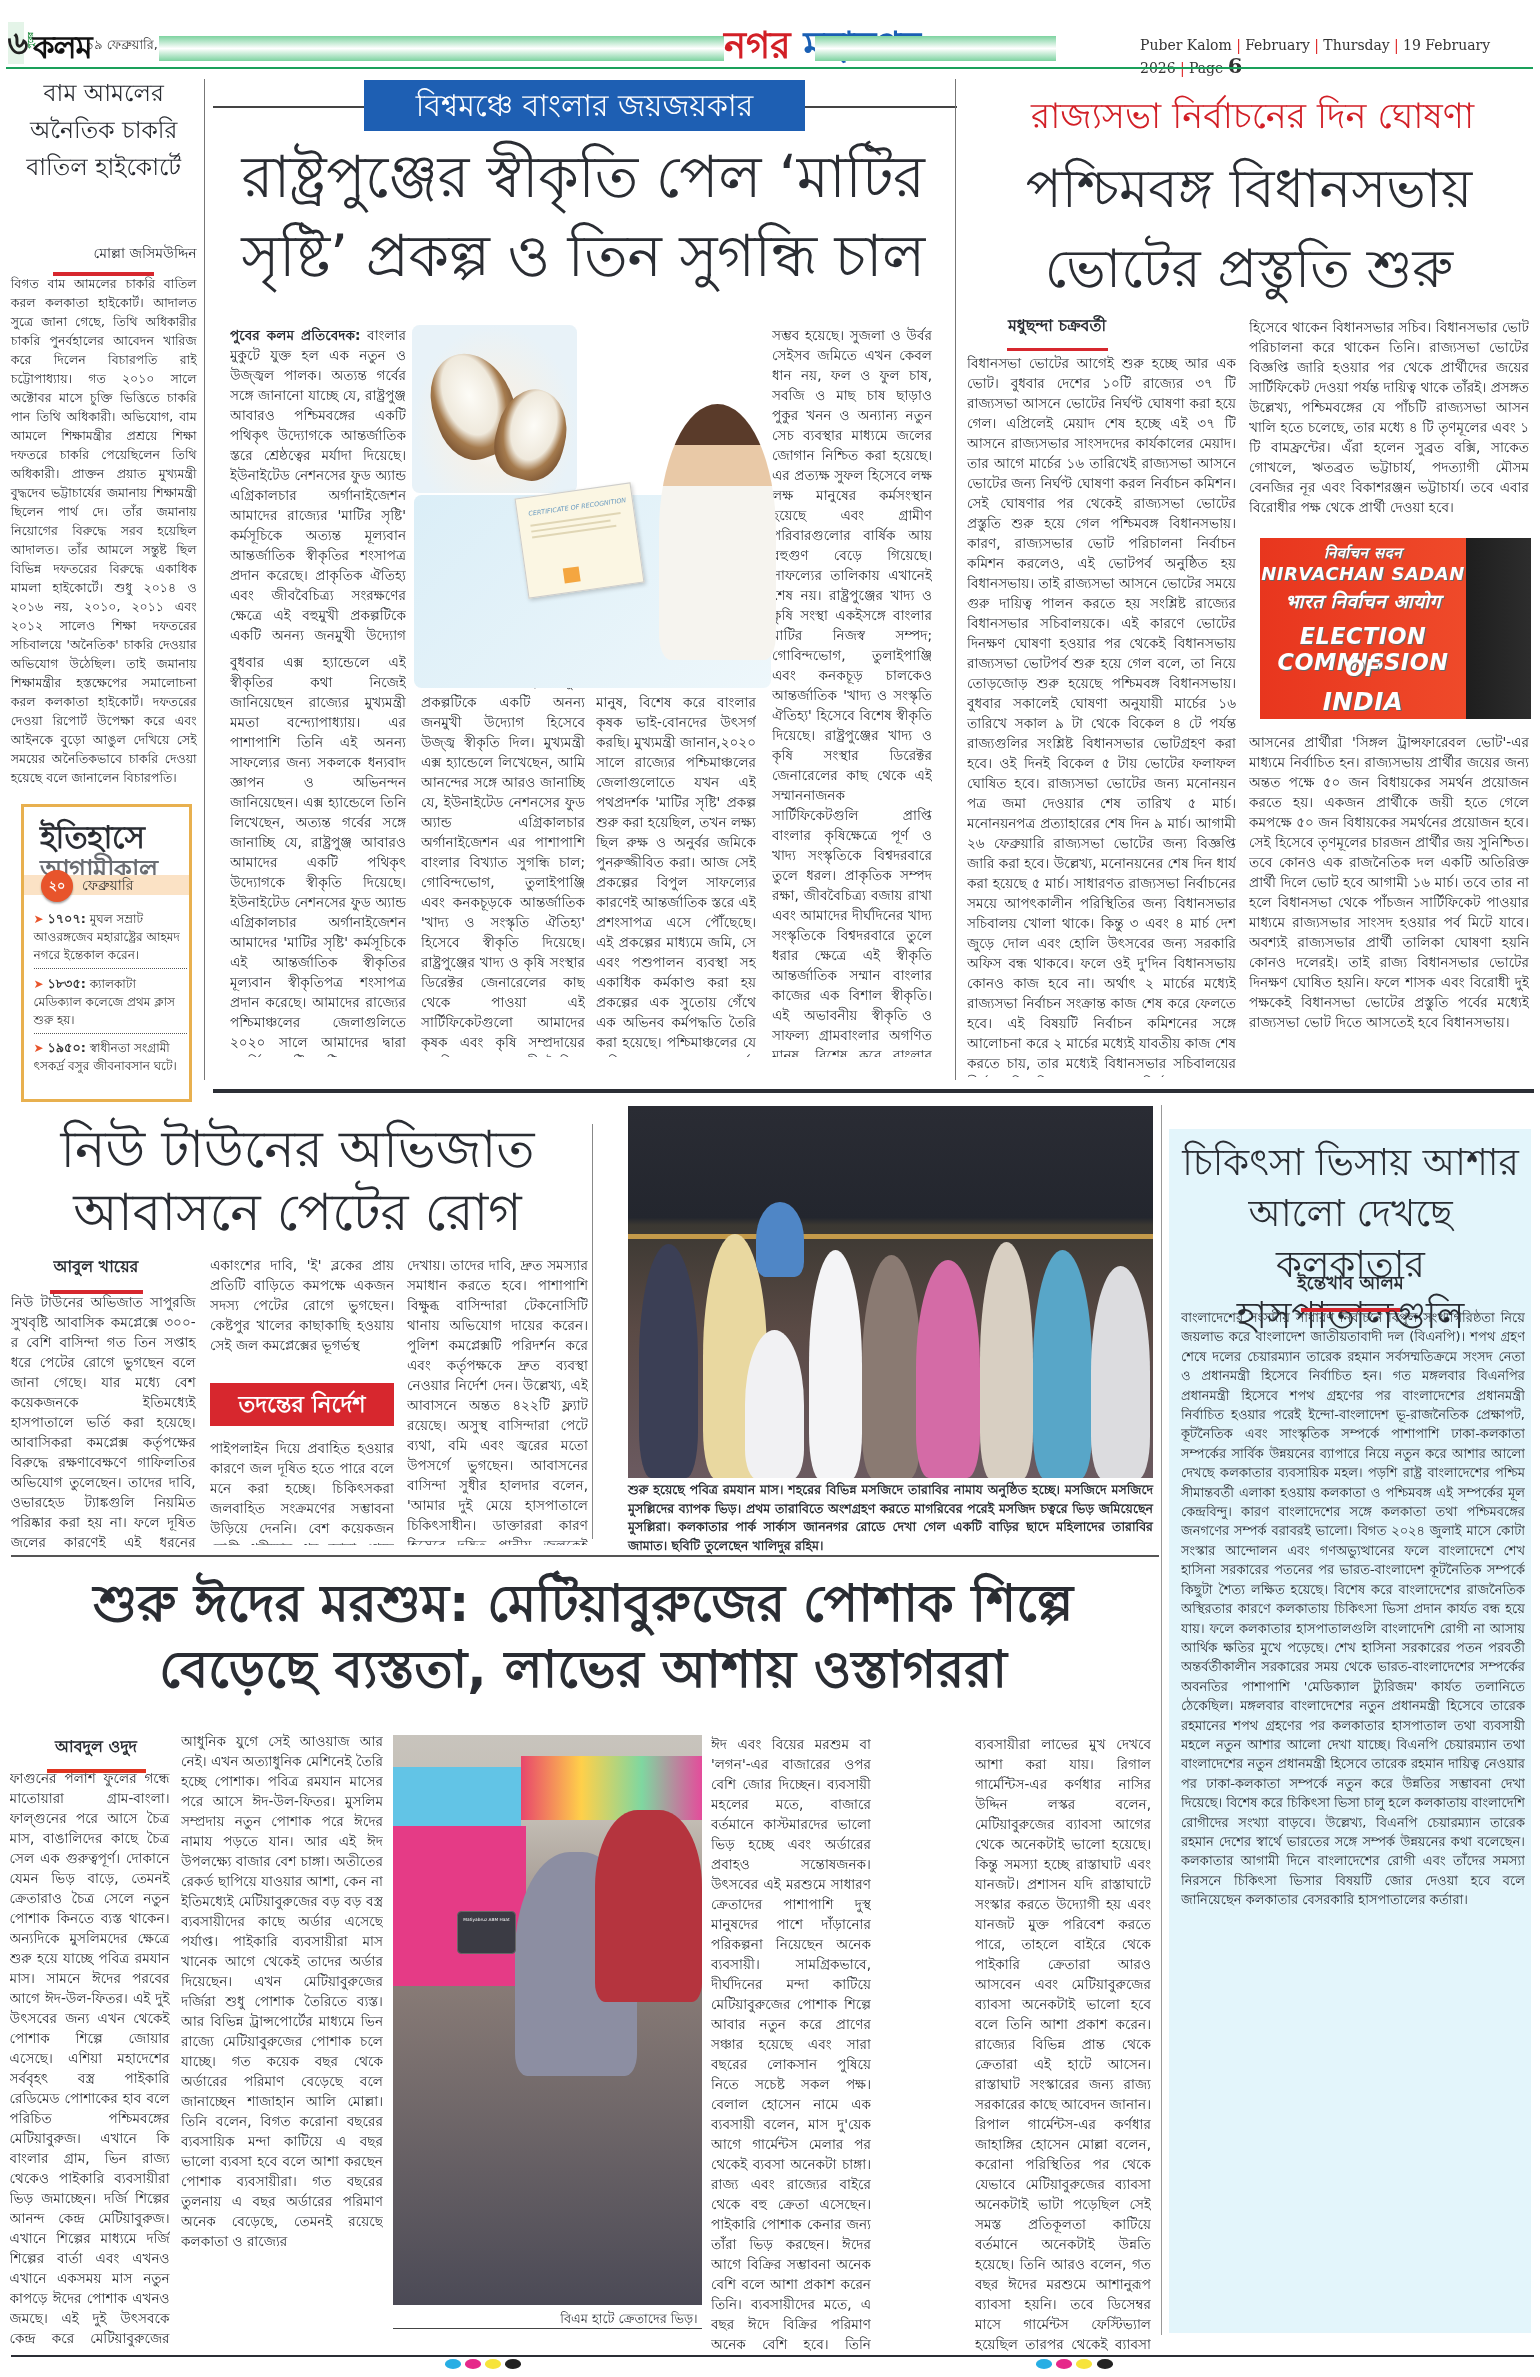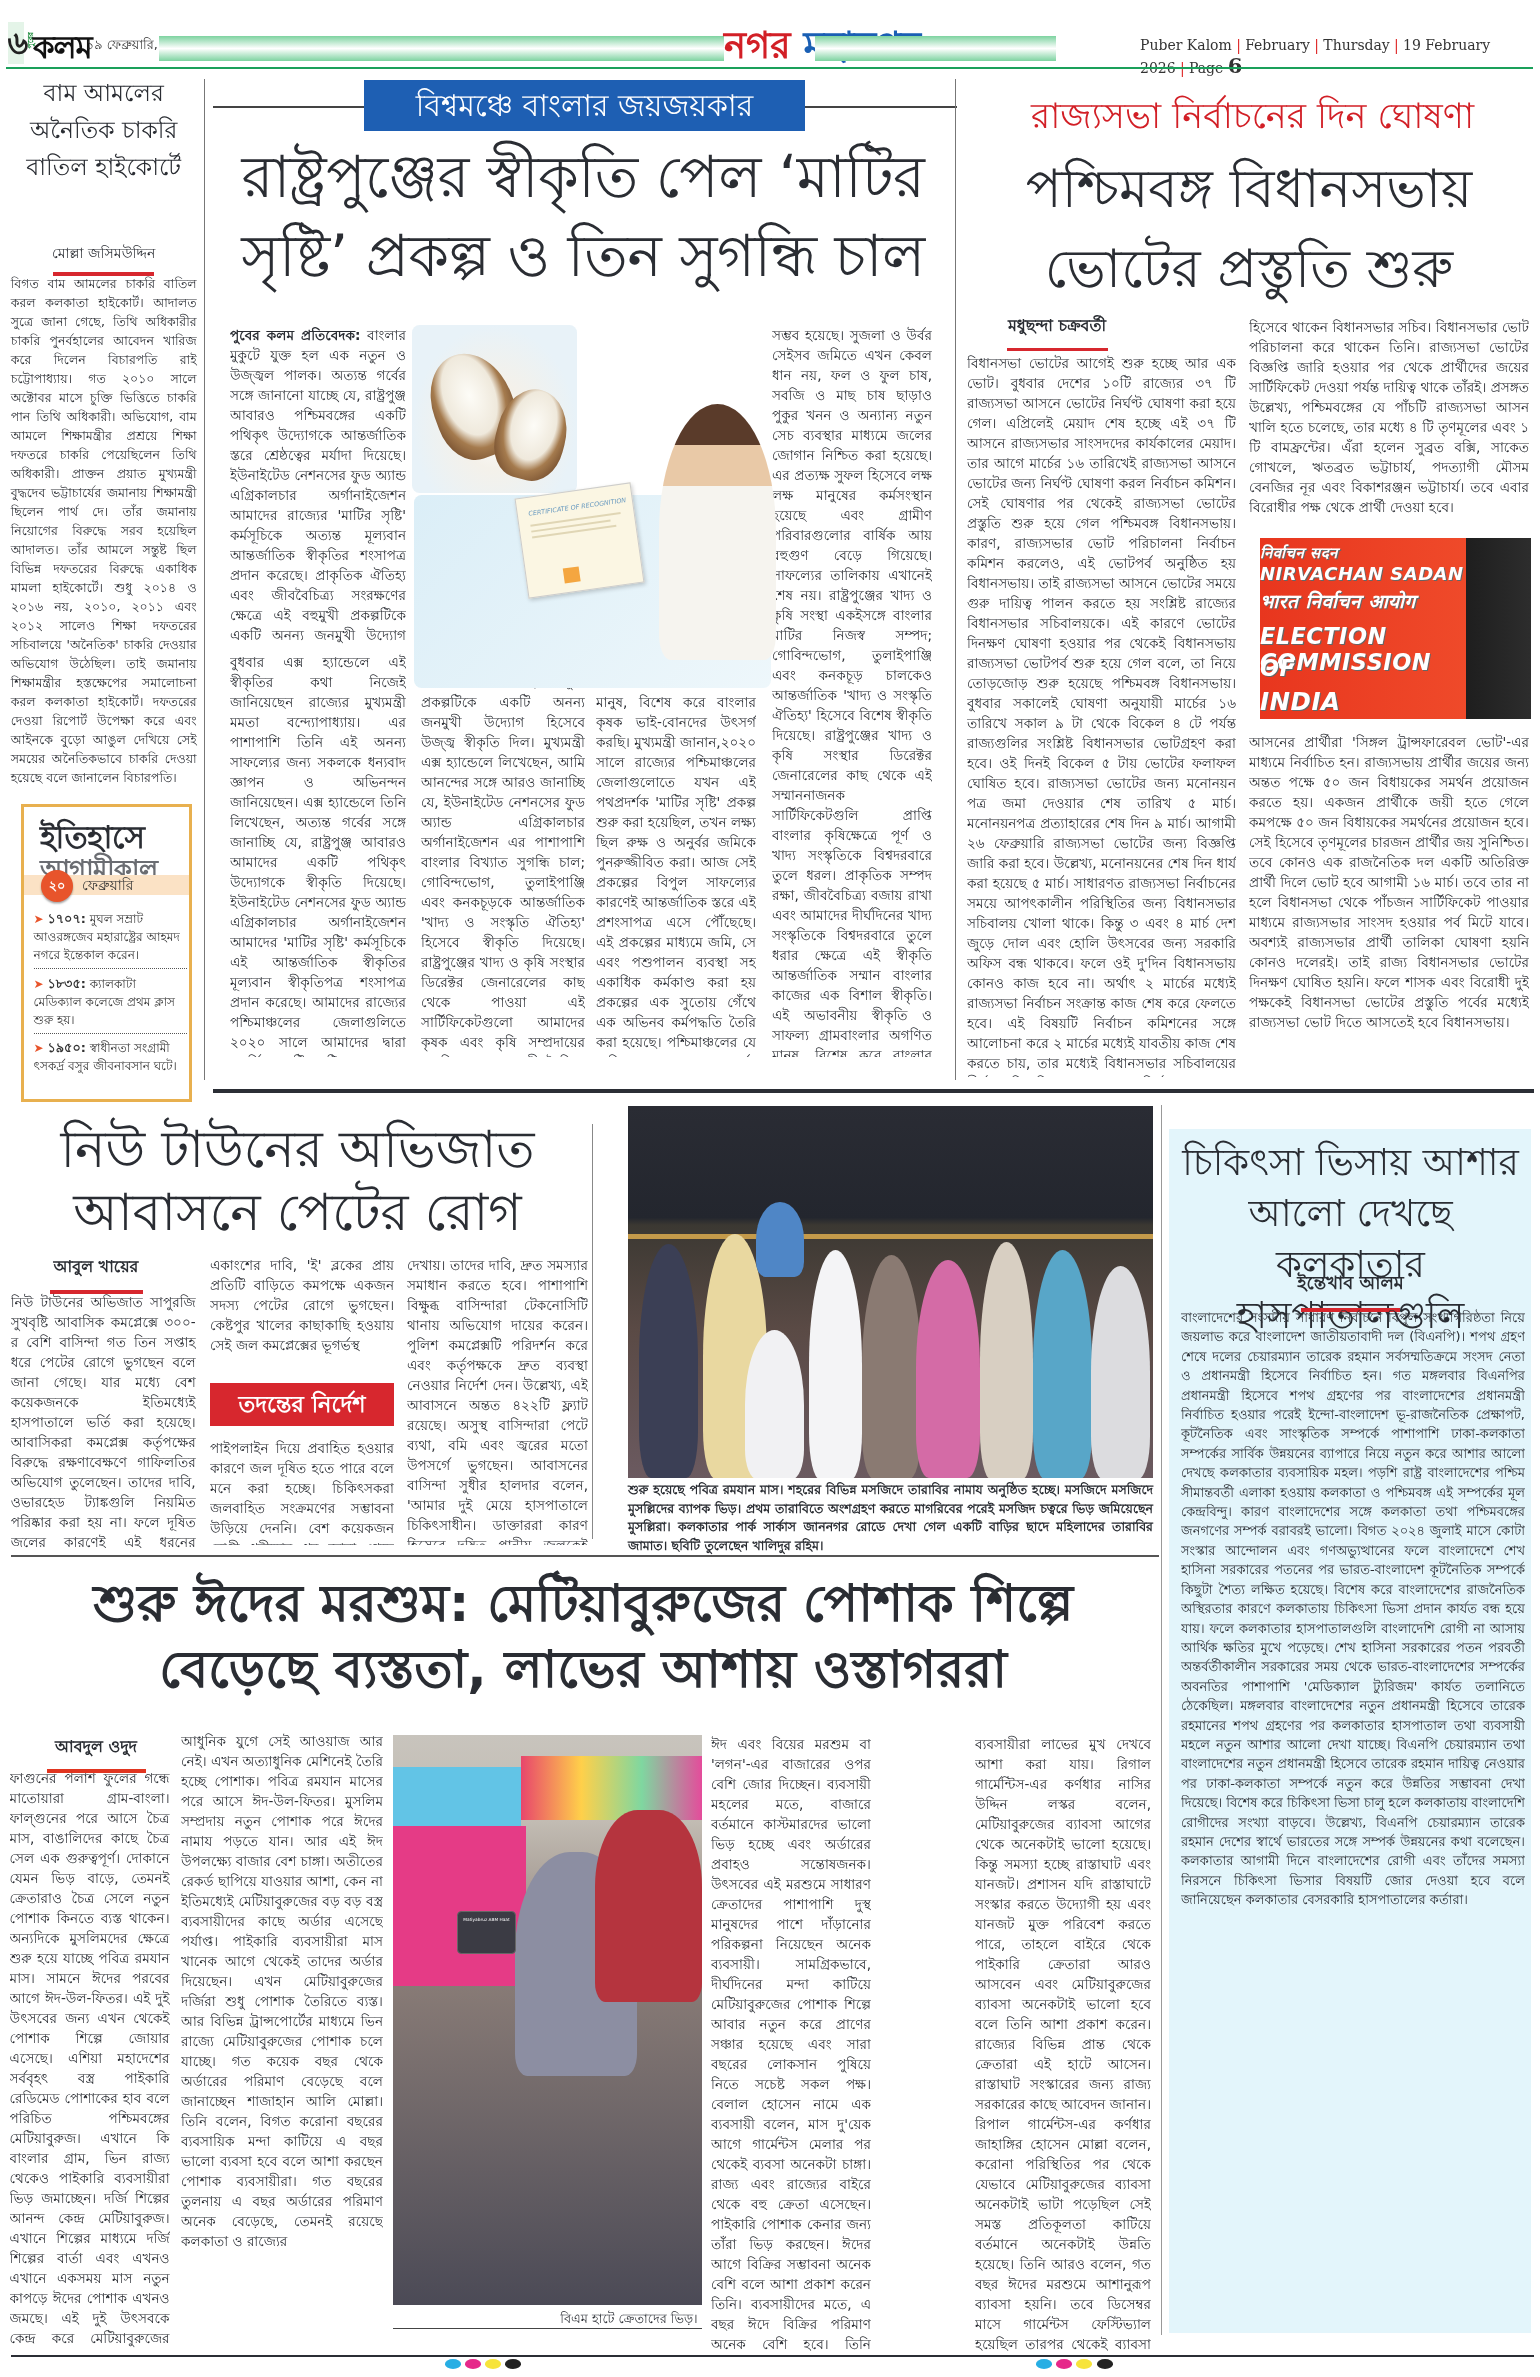--- a/index.html
+++ b/index.html
@@ -27,21 +27,21 @@
 #mast-rule{left:6.4px;top:67px;width:1527px;height:2.1px;background:#1aa05a}
 
 
 .vrule{width:1.1px;background:#777}
 
 
 .body{font-size:13.6px;line-height:20px;text-align:justify;color:#2a2d33}
 
 
 #left-head{left:10.7px;top:75px;width:186px;font-size:23.4px;line-height:37px;text-align:center;color:#2a2d33}
-#left-byline{left:10.7px;top:242px;width:186px;font-size:14px;text-align:center}
+#left-byline{left:10.7px;top:242px;width:186px;font-size:14px;text-align:right}
 #left-byline .bar{width:101px;height:3.7px;background:#d7272e;margin:6.4px auto 0}
 #left-body{left:10.7px;top:274px;width:186px;font-size:12.5px;line-height:19px}
 
 
 #itihase{left:21px;top:804px;width:171px;height:298px;border:3.2px solid #e8b04f;background:#fff}
 .iti-h1{position:absolute;left:16px;top:6.4px;font-size:31px;font-weight:900;color:#2a2d33;letter-spacing:-0.5px}
 .iti-h2{position:absolute;left:16px;top:43px;font-size:25.6px;font-weight:900;color:#6b6d72;letter-spacing:-0.5px}
 .iti-band{position:absolute;left:0;top:68px;width:165px;height:20px;background:#fbe2c5}
 .iti-badge{position:absolute;left:17px;top:63px;width:32px;height:32px;border-radius:50%;background:#e8542b;color:#fff;font-weight:bold;font-size:12.8px;line-height:32px;text-align:center;box-shadow:0 1.6px 2.1px rgba(0,0,0,.35)}
 .iti-month{position:absolute;left:58px;top:68px;font-size:14px;line-height:20px;color:#333}
@@ -69,21 +69,21 @@
 #person{left:245px;top:-91px;width:117px;height:256px;border-radius:50% 50% 10% 10%;background:linear-gradient(#5a3b2a 0,#5a3b2a 16%,#e9c9a7 16%,#e9c9a7 32%,#f6f4ef 32%)}
 
 
 #rs-kicker{left:983px;top:89px;width:539px;font-size:35px;text-align:center;color:#d21f26}
 #rs-head{left:964px;top:149px;width:570px;font-size:53px;line-height:80px;text-align:center;color:#2a2d33}
 #rs-byline{left:996px;top:313px;width:122px;font-size:16px;font-weight:bold;text-align:center}
 #rs-byline .bar{width:101px;height:3.7px;background:#d7272e;margin:7.5px auto 0}
 #rs-col1{left:967px;top:352px;width:269px}
 #rs-col2{left:1249px;top:320px;width:280px}
 #ec-photo{left:1260px;top:538px;width:271px;height:181px;background:linear-gradient(90deg,#e8361e 0,#ef4a2a 76%,#1e1e1e 76%,#2d2d2d 100%);overflow:hidden}
-.ec-line{position:absolute;left:0;width:206px;color:#fff;font-weight:bold;font-style:italic;text-shadow:1.1px 1.1px 0 #666;letter-spacing:0.5px}
+.ec-line{position:absolute;left:0;width:206px;text-align:center;color:#fff;font-weight:bold;font-style:italic;text-shadow:1.1px 1.1px 0 #666;letter-spacing:0.5px}
 #rs-col2b{left:1249px;top:732px;width:280px}
 
 
 #hr-mid{left:213px;top:1089px;width:1321px;height:4.3px;background:#2b2e35}
 
 
 #nt-head{left:15px;top:1118px;width:565px;font-size:51px;line-height:63px;text-align:center;color:#2a2d33}
 #nt-byline{left:16px;top:1254px;width:160px;font-size:16px;font-weight:bold;text-align:center}
 #nt-byline .bar{width:93px;height:4.3px;background:#d7272e;margin:8.5px auto 0}
 #nt-col1{left:10.7px;top:1292px;width:185px}

